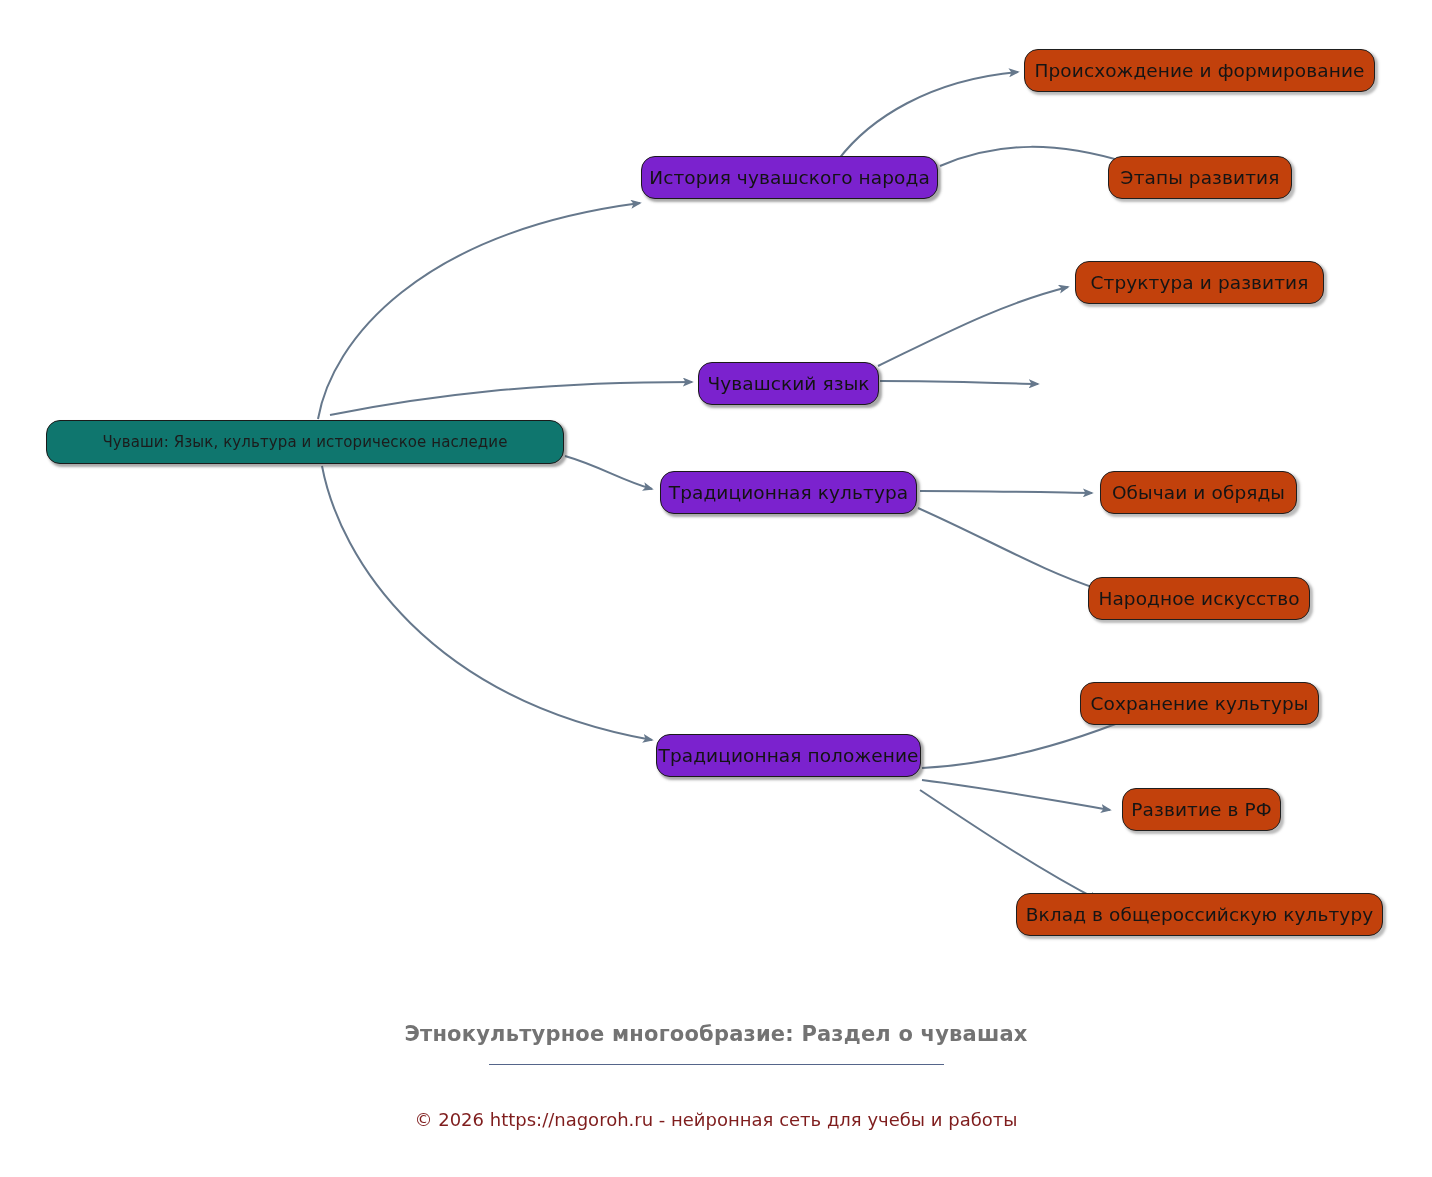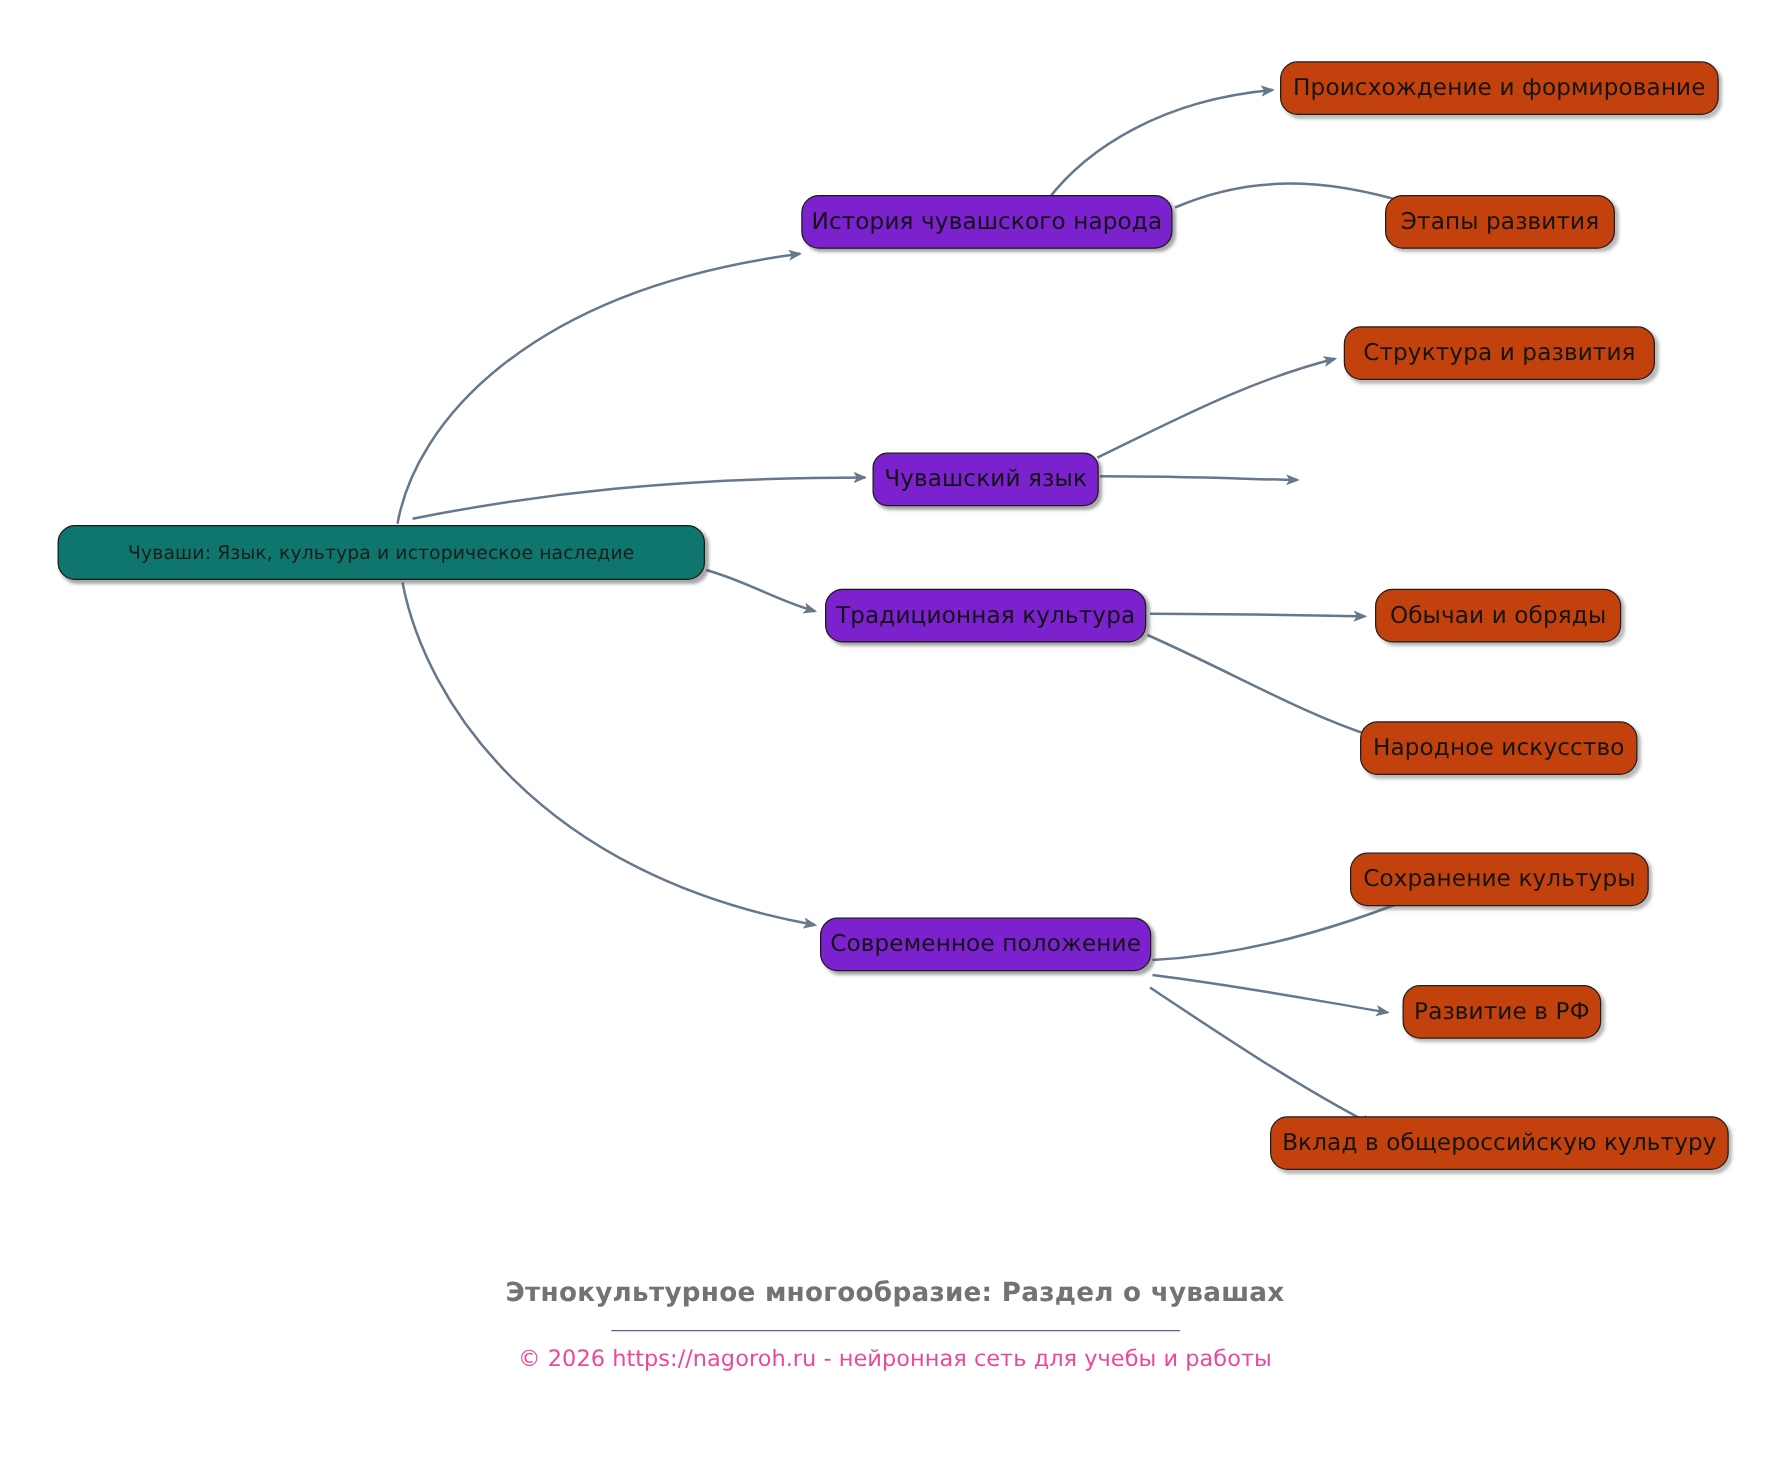--- a/index.html
+++ b/index.html
@@ -93,23 +93,23 @@
     height: 10px;
   }
   #footer-divider .rule {
     display: inline-block;
     width: 455px;
     border-bottom: 1.4px solid #55658a;
     height: 0;
   }
 
   #footer-credit {
-    top: 1077px;
+    top: 1109px;
     font-size: 18px;
-    color: #ec4899;
+    color: #7f1d1d;
   }
 </style>
 </head>
 <body>
 
 <div id="mindmap-canvas">
 
   <svg id="edge-layer" viewBox="0 0 1432 1177">
     <defs>
       <marker id="arrowhead" markerWidth="11" markerHeight="9" refX="9.2" refY="4.5" orient="auto" markerUnits="userSpaceOnUse">
@@ -138,30 +138,30 @@
   </svg>
 
   <div class="node node-root" style="left:46px; top:420px; width:518px; height:44px;">
     <span>Чуваши: Язык, культура и историческое наследие</span>
   </div>
 
   <div class="node node-branch" style="left:641px; top:156px; width:297px; height:43px;">
     <span>История чувашского народа</span>
   </div>
 
-  <div class="node node-branch" style="left:698px; top:362px; width:181px; height:43px;border-radius:12px;">
+  <div class="node node-branch" style="left:698px; top:362px; width:181px; height:43px;">
     <span>Чувашский язык</span>
   </div>
 
   <div class="node node-branch" style="left:660px; top:471px; width:257px; height:43px;">
     <span>Традиционная культура</span>
   </div>
 
   <div class="node node-branch" style="left:656px; top:734px; width:265px; height:43px;">
-    <span>Современное положение</span>
+    <span>Традиционная положение</span>
   </div>
 
   <div class="node node-leaf" style="left:1024px; top:49px; width:351px; height:43px;">
     <span>Происхождение и формирование</span>
   </div>
 
   <div class="node node-leaf" style="left:1108px; top:156px; width:184px; height:43px;">
     <span>Этапы развития</span>
   </div>
 

